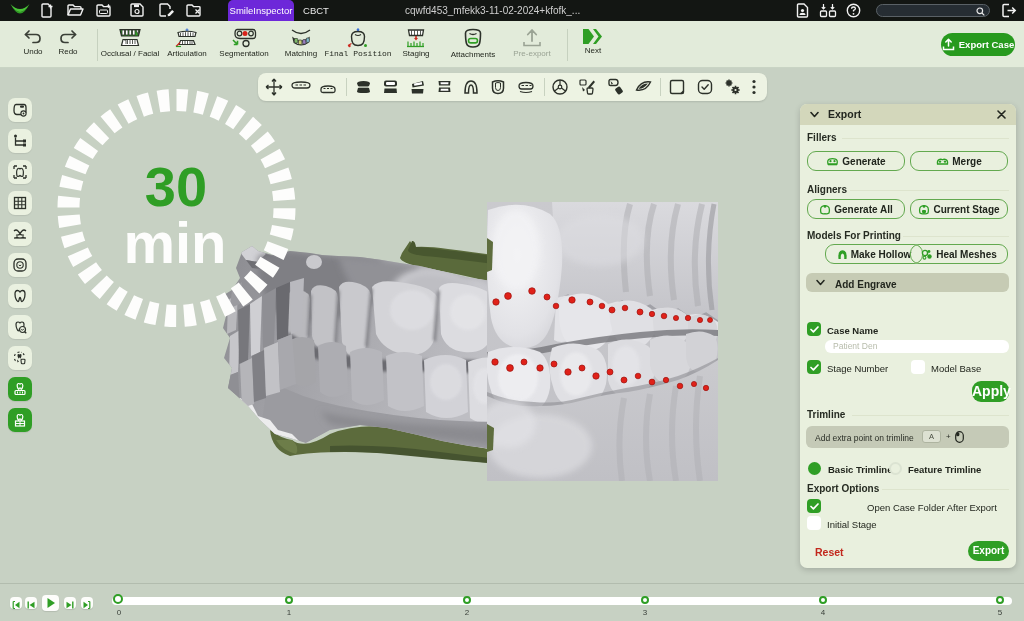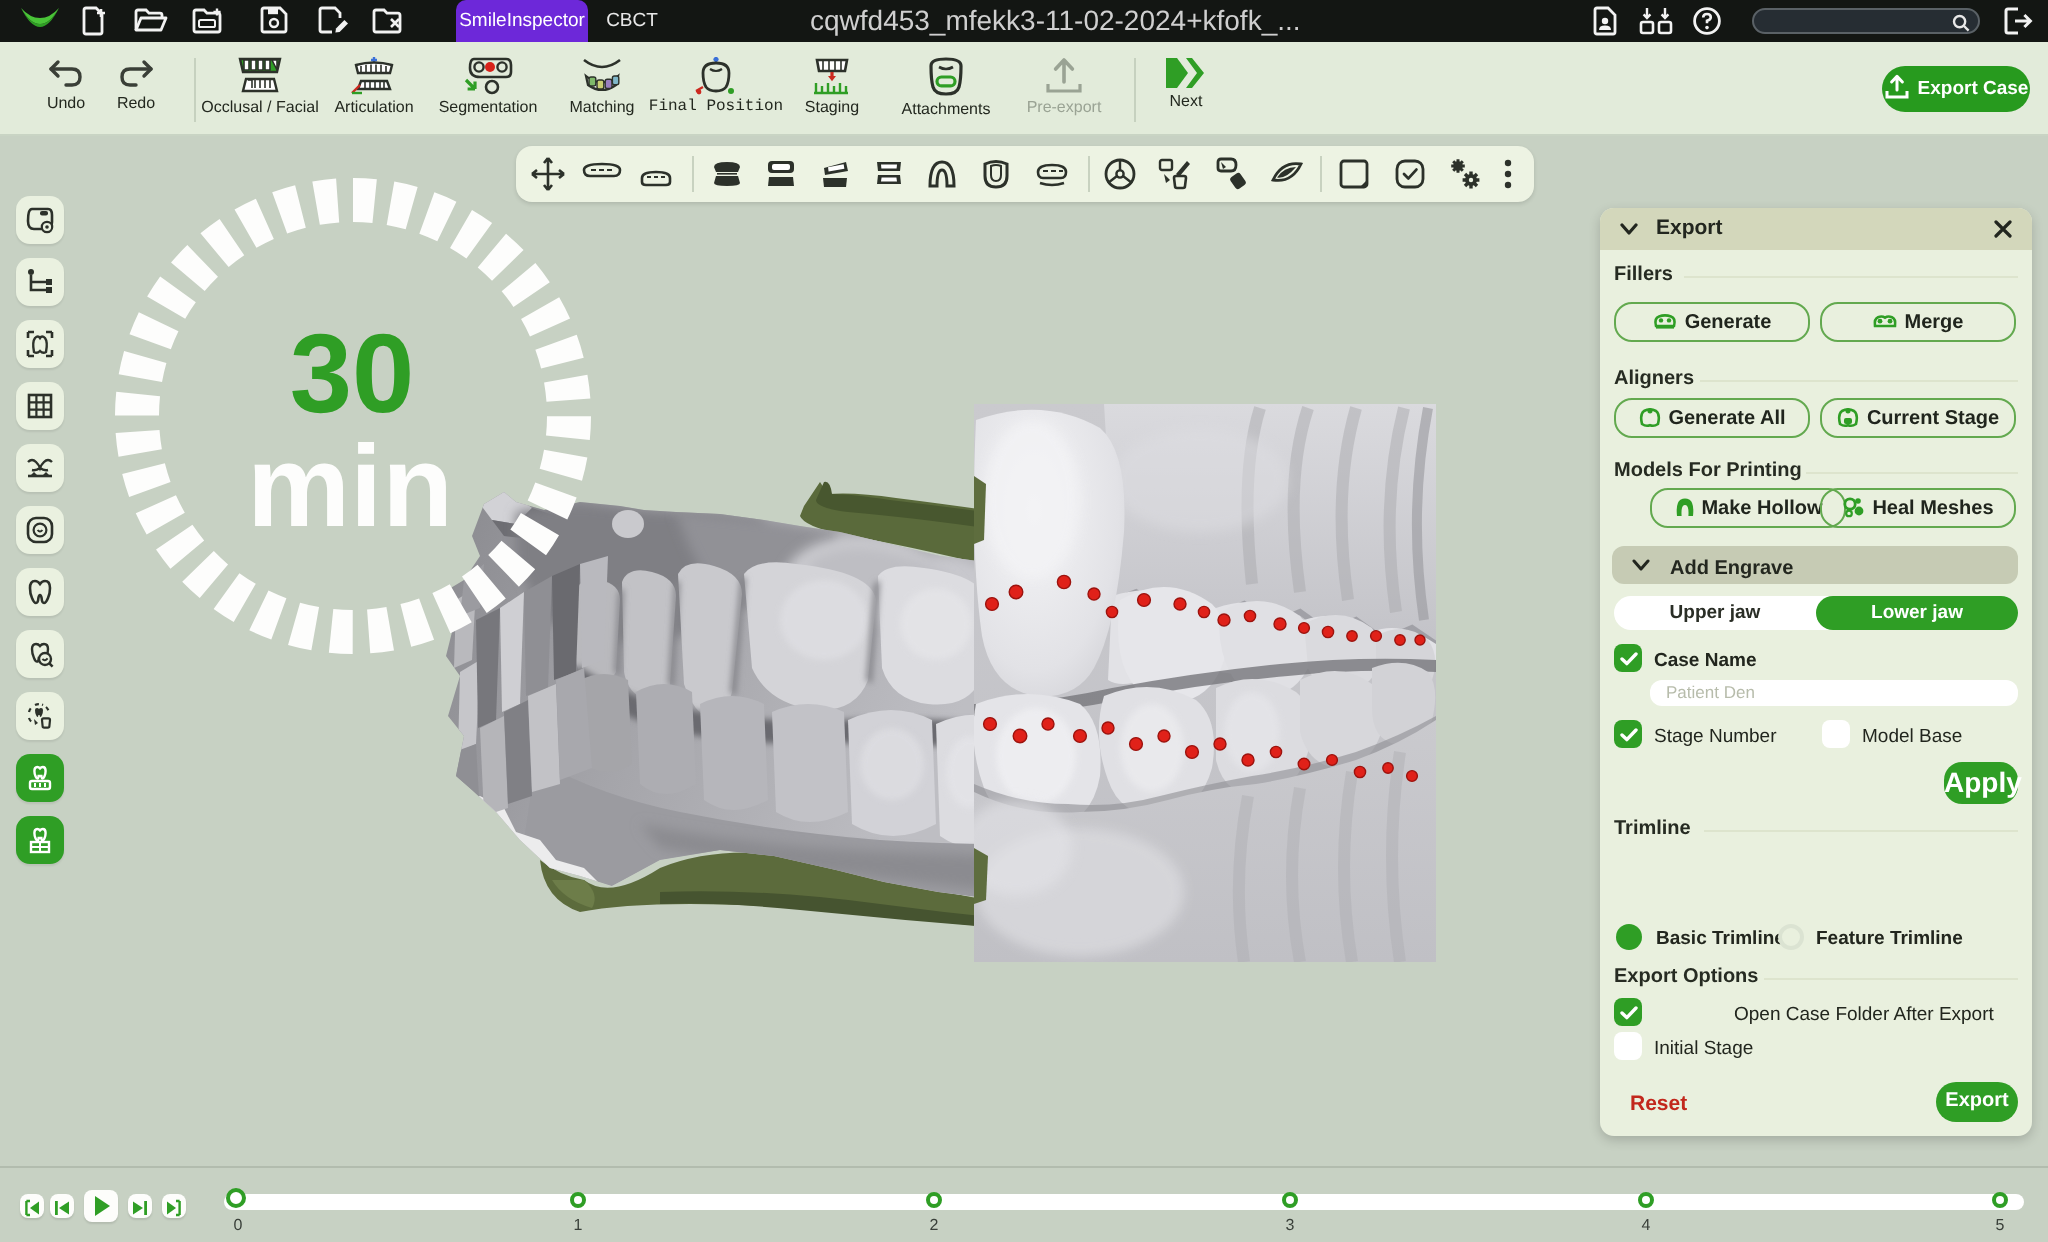--- a/index.html
+++ b/index.html
@@ -5,21 +5,21 @@
   * { margin:0; padding:0; box-sizing:border-box; }
   html,body { width:1024px; height:621px; overflow:hidden; font-family:"Liberation Sans", sans-serif; }
   body { background:#c7d1c3; position:relative; }
 
   
   #topbar { position:absolute; left:0; top:0; width:1024px; height:21px; background:#131613; }
   #topbar svg { position:absolute; }
   .tab { position:absolute; top:0; height:21px; line-height:21px; color:#fff; font-size:9.5px; text-align:center; }
   #tab1 { left:228px; width:66px; background:#6d28d9; border-radius:5px 5px 0 0; }
   #tab2 { left:294px; width:44px; color:#e8e8e8; }
-  #title { position:absolute; top:0; height:21px; line-height:21px; left:405px; width:170px; color:#cfcfcf; font-size:14px; text-align:center; white-space:nowrap; }
+  #title { position:absolute; top:0; height:21px; line-height:21px; left:405px; width:170px; color:#cfcfcf; font-size:10px; text-align:center; white-space:nowrap; }
   #search { position:absolute; left:876px; top:4px; width:114px; height:13px; background:#262d33; border:1px solid #5a6166; border-radius:7px; }
 
   
   #row2 { position:absolute; left:0; top:21px; width:1024px; height:47px; background:#e2ebda; border-bottom:1px solid #c9d4c4; }
   .r2item { position:absolute; top:7px; width:70px; text-align:center; }
   .r2item svg { display:block; margin:0 auto; }
   .r2label { font-size:8px; color:#23281f; margin-top:1px; white-space:nowrap; }
   .r2sep { position:absolute; top:8px; width:1px; height:32px; background:#c6d1bf; }
   #exportCase { position:absolute; left:941px; top:12px; width:74px; height:23px; background:#279a1e; border-radius:12px; color:#fff; font-size:9.5px; font-weight:bold; text-align:center; line-height:23px; }
 
@@ -665,24 +665,20 @@
         <circle cx="3.5" cy="8.7" r="1.4" fill="none" stroke="#2f9e25" stroke-width="1.1"></circle>
       </svg>Heal Meshes</div>
 
   <div class="gbar" style="top:169px; height:19px; line-height:19px; background:#c6cbb4;">
     <svg style="position:absolute;left:10px;top:6px;" width="9" height="7" viewBox="0 0 9 7">
         <path d="M1 1.5 L4.5 5.5 L8 1.5" fill="none" stroke="#22261f" stroke-width="1.5" stroke-linecap="round" stroke-linejoin="round"></path>
       </svg>
     <span style="margin-left:29px; font-size:10px; font-weight:bold; color:#23271f;margin-top:12px;">Add Engrave</span>
   </div>
 
-  <div style="position:absolute; left:7px; top:194px; width:202px; height:17px; background:#fff; border-radius:9px;">
-    <div style="position:absolute; left:0; top:0; width:101px; height:17px; font-size:9.5px; font-weight:bold; color:#2a2e26; text-align:center; line-height:17px;">Upper jaw</div>
-    <div style="position:absolute; left:101px; top:0; width:101px; height:17px; background:#2f9e25; border-radius:9px; font-size:9.5px; font-weight:bold; color:#fff; text-align:center; line-height:17px;">Lower jaw</div>
-  </div>
 
   <div class="cb on" style="left:7px; top:218px;">
       <svg style="position:absolute;left:2.5px;top:3.5px;" width="9" height="7" viewBox="0 0 9 7">
         <path d="M1 3.5 L3.4 5.8 L8 1" fill="none" stroke="#fff" stroke-width="1.7" stroke-linecap="round" stroke-linejoin="round"></path>
       </svg>
     </div>
   <div class="cblabel bold" style="left:27px; top:221px;">Case Name</div>
   <div style="position:absolute; left:25px; top:236px; width:184px; height:13px; background:#fff; border-radius:6px; font-size:8.5px; color:#b7bcab; line-height:13px; padding-left:8px;">Patient Den</div>
 
   <div class="cb on" style="left:7px; top:256px;">
@@ -691,20 +687,29 @@
       </svg>
     </div>
   <div class="cblabel" style="left:27px; top:259px;">Stage Number</div>
   <div class="cb off" style="left:111px; top:256px;"></div>
   <div class="cblabel" style="left:131px; top:259px;">Model Base</div>
 
   <div style="position:absolute; left:172px; top:277px; width:37px; height:21px; background:#2f9e25; border-radius:9px; color:#fff; font-size:14px; font-weight:bold; text-align:center; line-height:21px;">Apply</div>
 
   <div class="plabel" style="top:305px;">Trimline</div>
   <div class="pline" style="left:52px; top:311px; width:157px;"></div>
+  <div class="gbar" style="top:322px; height:22px; background:#c5cab7;">
+    <span style="position:absolute; left:9px; top:7px; font-size:8.5px; color:#2a2e26;">Add extra point on trimline</span>
+    <div style="position:absolute; left:116px; top:4px; width:19px; height:13px; background:#dde1d2; border:1px solid #aeb4a0; border-radius:3px; font-size:7.5px; color:#4a4f42; text-align:center; line-height:12px;">A</div>
+    <span style="position:absolute; left:140px; top:6px; font-size:8px; color:#2a2e26;">+</span>
+    <svg style="position:absolute; left:149px; top:5px;" width="9" height="12" viewBox="0 0 9 12">
+        <rect x="0.7" y="0.7" width="7.6" height="10.6" rx="3.8" fill="none" stroke="#22261f" stroke-width="1.2"></rect>
+        <rect x="1.2" y="1.2" width="3.2" height="4" rx="1.5" fill="#22261f"></rect>
+      </svg>
+  </div>
 
   <div style="position:absolute; left:8px; top:358px; width:13px; height:13px; border-radius:50%; background:#2f9e25;"></div>
   <div class="cblabel bold" style="left:28px; top:360px;">Basic Trimline</div>
   <div style="position:absolute; left:89px; top:358px; width:13px; height:13px; border-radius:50%; border:2px solid #dbe3d2; background:#e9f0de;"></div>
   <div class="cblabel bold" style="left:108px; top:360px;">Feature Trimline</div>
 
   <div class="plabel" style="top:379px;">Export Options</div>
   <div class="pline" style="left:82px; top:385px; width:127px;"></div>
   <div class="cb on" style="left:7px; top:395px;">
       <svg style="position:absolute;left:2.5px;top:3.5px;" width="9" height="7" viewBox="0 0 9 7">

